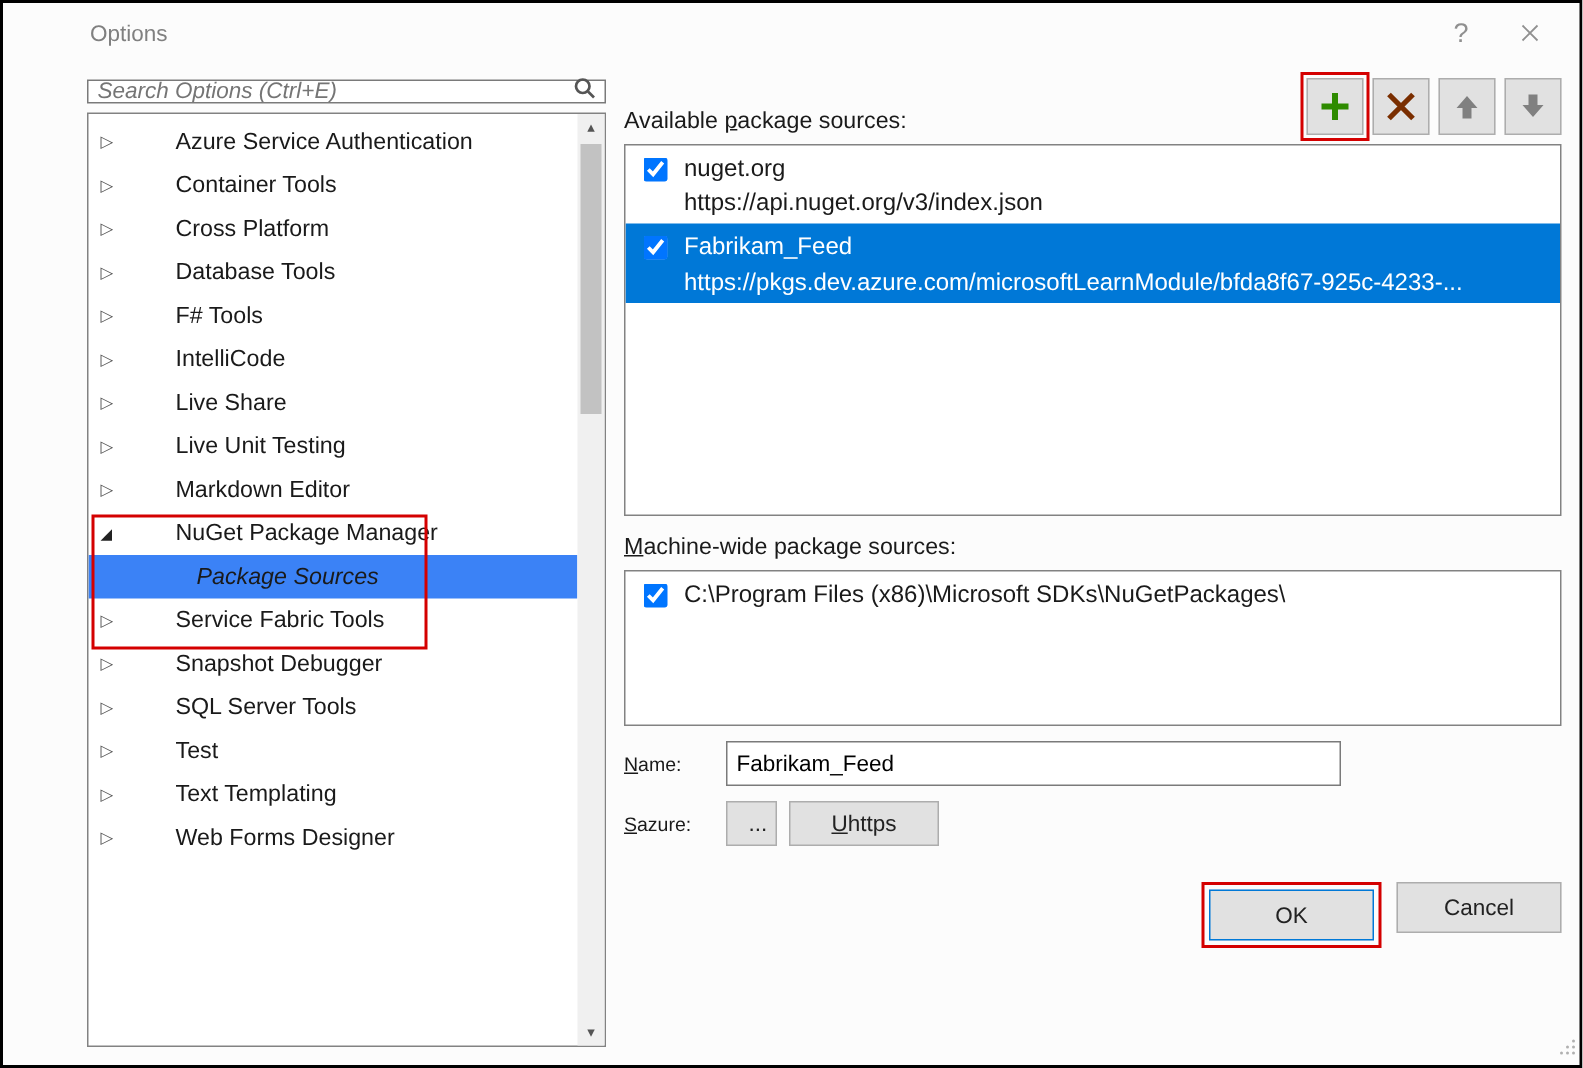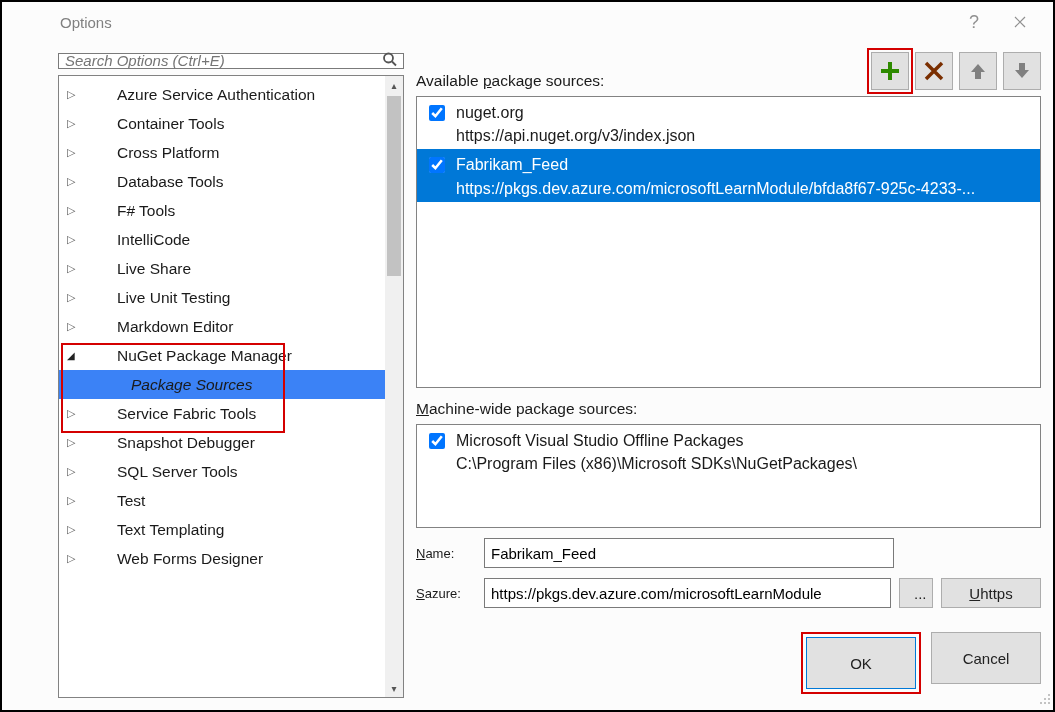--- a/index.html
+++ b/index.html
@@ -165,21 +165,21 @@
     padding: 2px;
     margin: -4px -4px -4px 0;
     display: inline-flex;
   }
 
   .listbox {
     border: 1px solid #828282;
     background: #fff;
     overflow: hidden;
   }
-  .listbox.available { height: 292px; }
+  .listbox.available { height: 248px; }
   .listbox.machine { height: 104px; }
   .listrow {
     display: flex;
     align-items: flex-start;
     padding: 4px 8px 2px 8px;
     gap: 8px;
     min-width: 0;
   }
   .listrow input[type="checkbox"] {
     margin-top: 4px;
@@ -223,21 +223,21 @@
   }
   .btn-ellipsis { width: 34px; padding: 0; }
 
   .footer {
     display: flex;
     justify-content: flex-end;
     gap: 10px;
     margin-top: 24px;
   }
   .footer .btn-std {
-    width: 110px; height: 52px;
+    width: 110px; height: 34px;
   }
   .footer .ok-wrap {
     padding: 3px;
     border: 2px solid #d40000;
   }
   .footer .ok-wrap .btn-std {
     border: 1.5px solid #0078d7;
   }
 
   .resize-grip {
@@ -407,33 +407,31 @@
       <div class="section-header">
         <div class="label">
           <span class="underline-char">M</span><span>achine-wide package sources:</span>
         </div>
       </div>
 
       <div class="listbox machine" id="machine-list">
           <div class="listrow">
             <input type="checkbox" checked="" style="">
             <div class="txt">
-              <div class="name">Microsoft Visual Studio Offline Packages</div>
               <div class="url">C:\Program Files (x86)\Microsoft SDKs\NuGetPackages\</div>
             </div>
           </div>
         </div>
 
       <div class="form-row">
         <div class="lbl"><span class="underline-char">N</span><span>ame:</span></div>
         <input type="text" style="width: 410px;" value="Fabrikam_Feed">
       </div>
       <div class="form-row">
         <div class="lbl"><span class="underline-char">S</span><span>azure:</span></div>
-        <input type="text" style="flex: 1 1 0%; min-width: 0px;" value="https://pkgs.dev.azure.com/microsoftLearnModule">
         <button class="btn-std btn-ellipsis">...</button>
         <button class="btn-std" style="width:100px"><span class="underline-char">U</span><span>https</span></button>
       </div>
 
       <div class="footer">
         <span class="ok-wrap">
           <button class="btn-std">OK</button>
         </span>
         <button class="btn-std">Cancel</button>
       </div>

